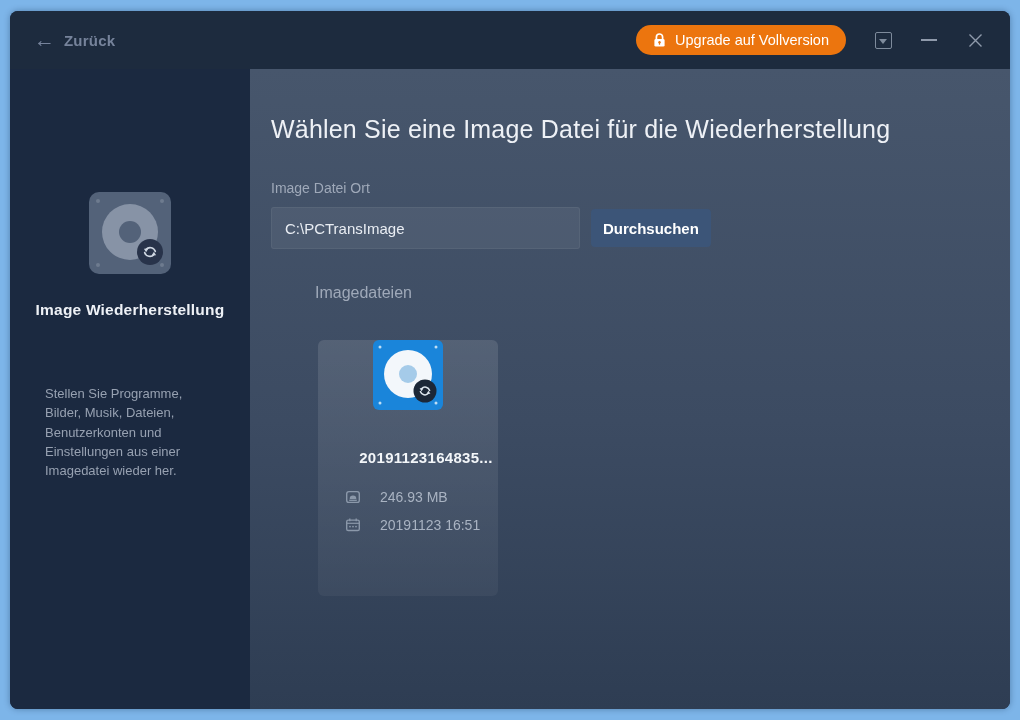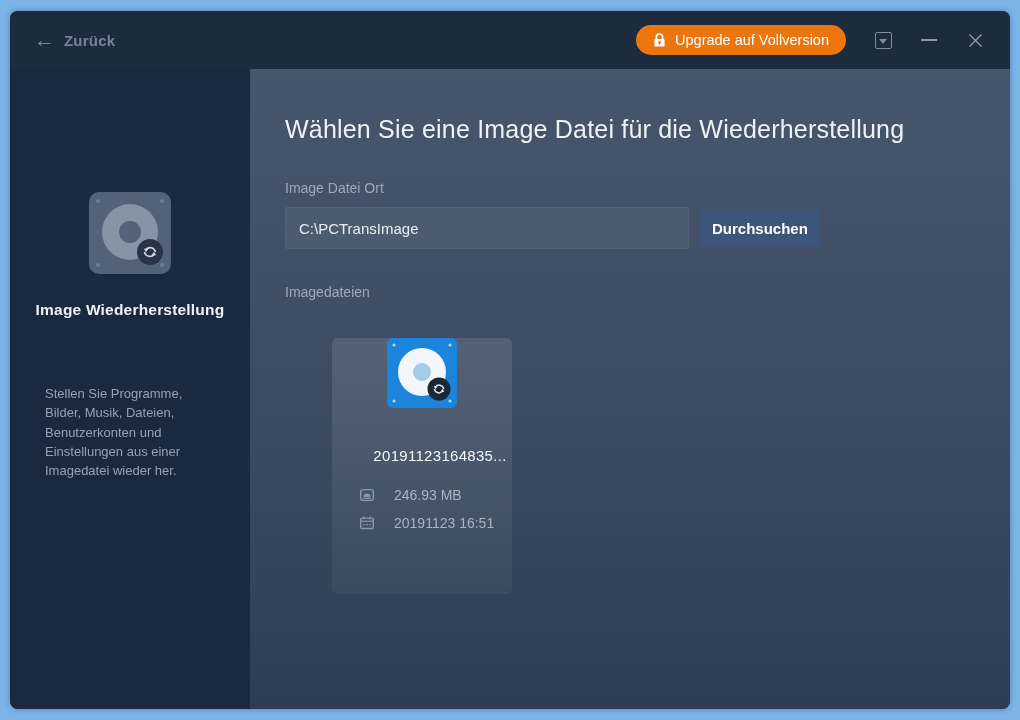--- a/index.html
+++ b/index.html
@@ -19,31 +19,31 @@
   .dd-tri{width:0;height:0;border-left:4px solid transparent;border-right:4px solid transparent;border-top:5px solid #7e8b9c;margin-top:2px;}
   .min-bar{width:16px;height:2px;background:#8f9aab;}
 
   
   .content{flex:1;display:flex;min-height:0;}
   .sidebar{width:240px;flex:0 0 240px;background:#1b2940;position:relative;}
   .side-icon{position:absolute;left:79px;top:123px;display:block;}
   .side-title{position:absolute;left:0;top:232px;width:100%;text-align:center;color:#eef1f6;font-size:15.5px;font-weight:bold;letter-spacing:.2px;}
   .side-desc{position:absolute;left:35px;top:315px;width:180px;color:#97a1b1;font-size:13px;line-height:19.3px;}
 
-  .main{flex:1;background:linear-gradient(180deg,#47566c 0%,#3c4b62 55%,#2e3d53 100%);padding-left:35px;box-sizing:border-box;overflow:hidden;}
+  .main{flex:1;background:linear-gradient(180deg,#47566c 0%,#3c4b62 55%,#2e3d53 100%);padding-left:21px;box-sizing:border-box;overflow:hidden;}
   .main-title{margin:43px 0 0 0;font-size:25px;line-height:34px;font-weight:300;color:#eef1f6;letter-spacing:.2px;}
   .field-label{margin-top:34px;font-size:14px;color:#9fa9b9;}
   .path-row{margin-top:11px;display:flex;align-items:center;gap:11px;}
-  .path-input{width:404px;height:42px;box-sizing:border-box;background:rgba(255,255,255,.062);border:1px solid rgba(255,255,255,.05);border-radius:3px;color:#e9edf3;font-size:15px;padding:0 13px;outline:none;font-family:"Liberation Sans",sans-serif;}
+  .path-input{width:309px;height:42px;box-sizing:border-box;background:rgba(255,255,255,.062);border:1px solid rgba(255,255,255,.05);border-radius:3px;color:#e9edf3;font-size:15px;padding:0 13px;outline:none;font-family:"Liberation Sans",sans-serif;}
   .browse-btn{min-width:104px;height:38px;background:#3c5578;border:none;border-radius:4px;color:#ffffff;font-size:15px;font-weight:bold;font-family:"Liberation Sans",sans-serif;cursor:pointer;padding:0 12px;}
-  .files-label{margin-top:35px;font-size:14px;color:#9fa9b9;}
+  .files-label{margin-top:35px;font-size:16px;color:#9fa9b9;margin-left:44px;}
 
   .card{margin:33px 0 0 47px;width:180px;height:256px;border-radius:6px;background:linear-gradient(180deg,rgba(255,255,255,.115),rgba(255,255,255,.045));cursor:pointer;}
   .card-icon{display:block;margin:38px auto 0;}
-  .card-name{margin-top:39px;text-align:center;color:#f3f6f9;font-size:15px;font-weight:normal;letter-spacing:.3px;margin-left:36px;}
+  .card-name{margin-top:39px;text-align:center;color:#f3f6f9;font-size:15px;font-weight:bold;letter-spacing:.3px;margin-left:36px;}
   .meta{display:flex;align-items:center;gap:19px;padding-left:27px;color:#a9b3c2;font-size:14px;}
   .meta-first{margin-top:23px;}
   .meta-second{margin-top:12px;}
 </style>
 </head>
 <body>
 
 <div class="frame">
   <div class="window">
 

